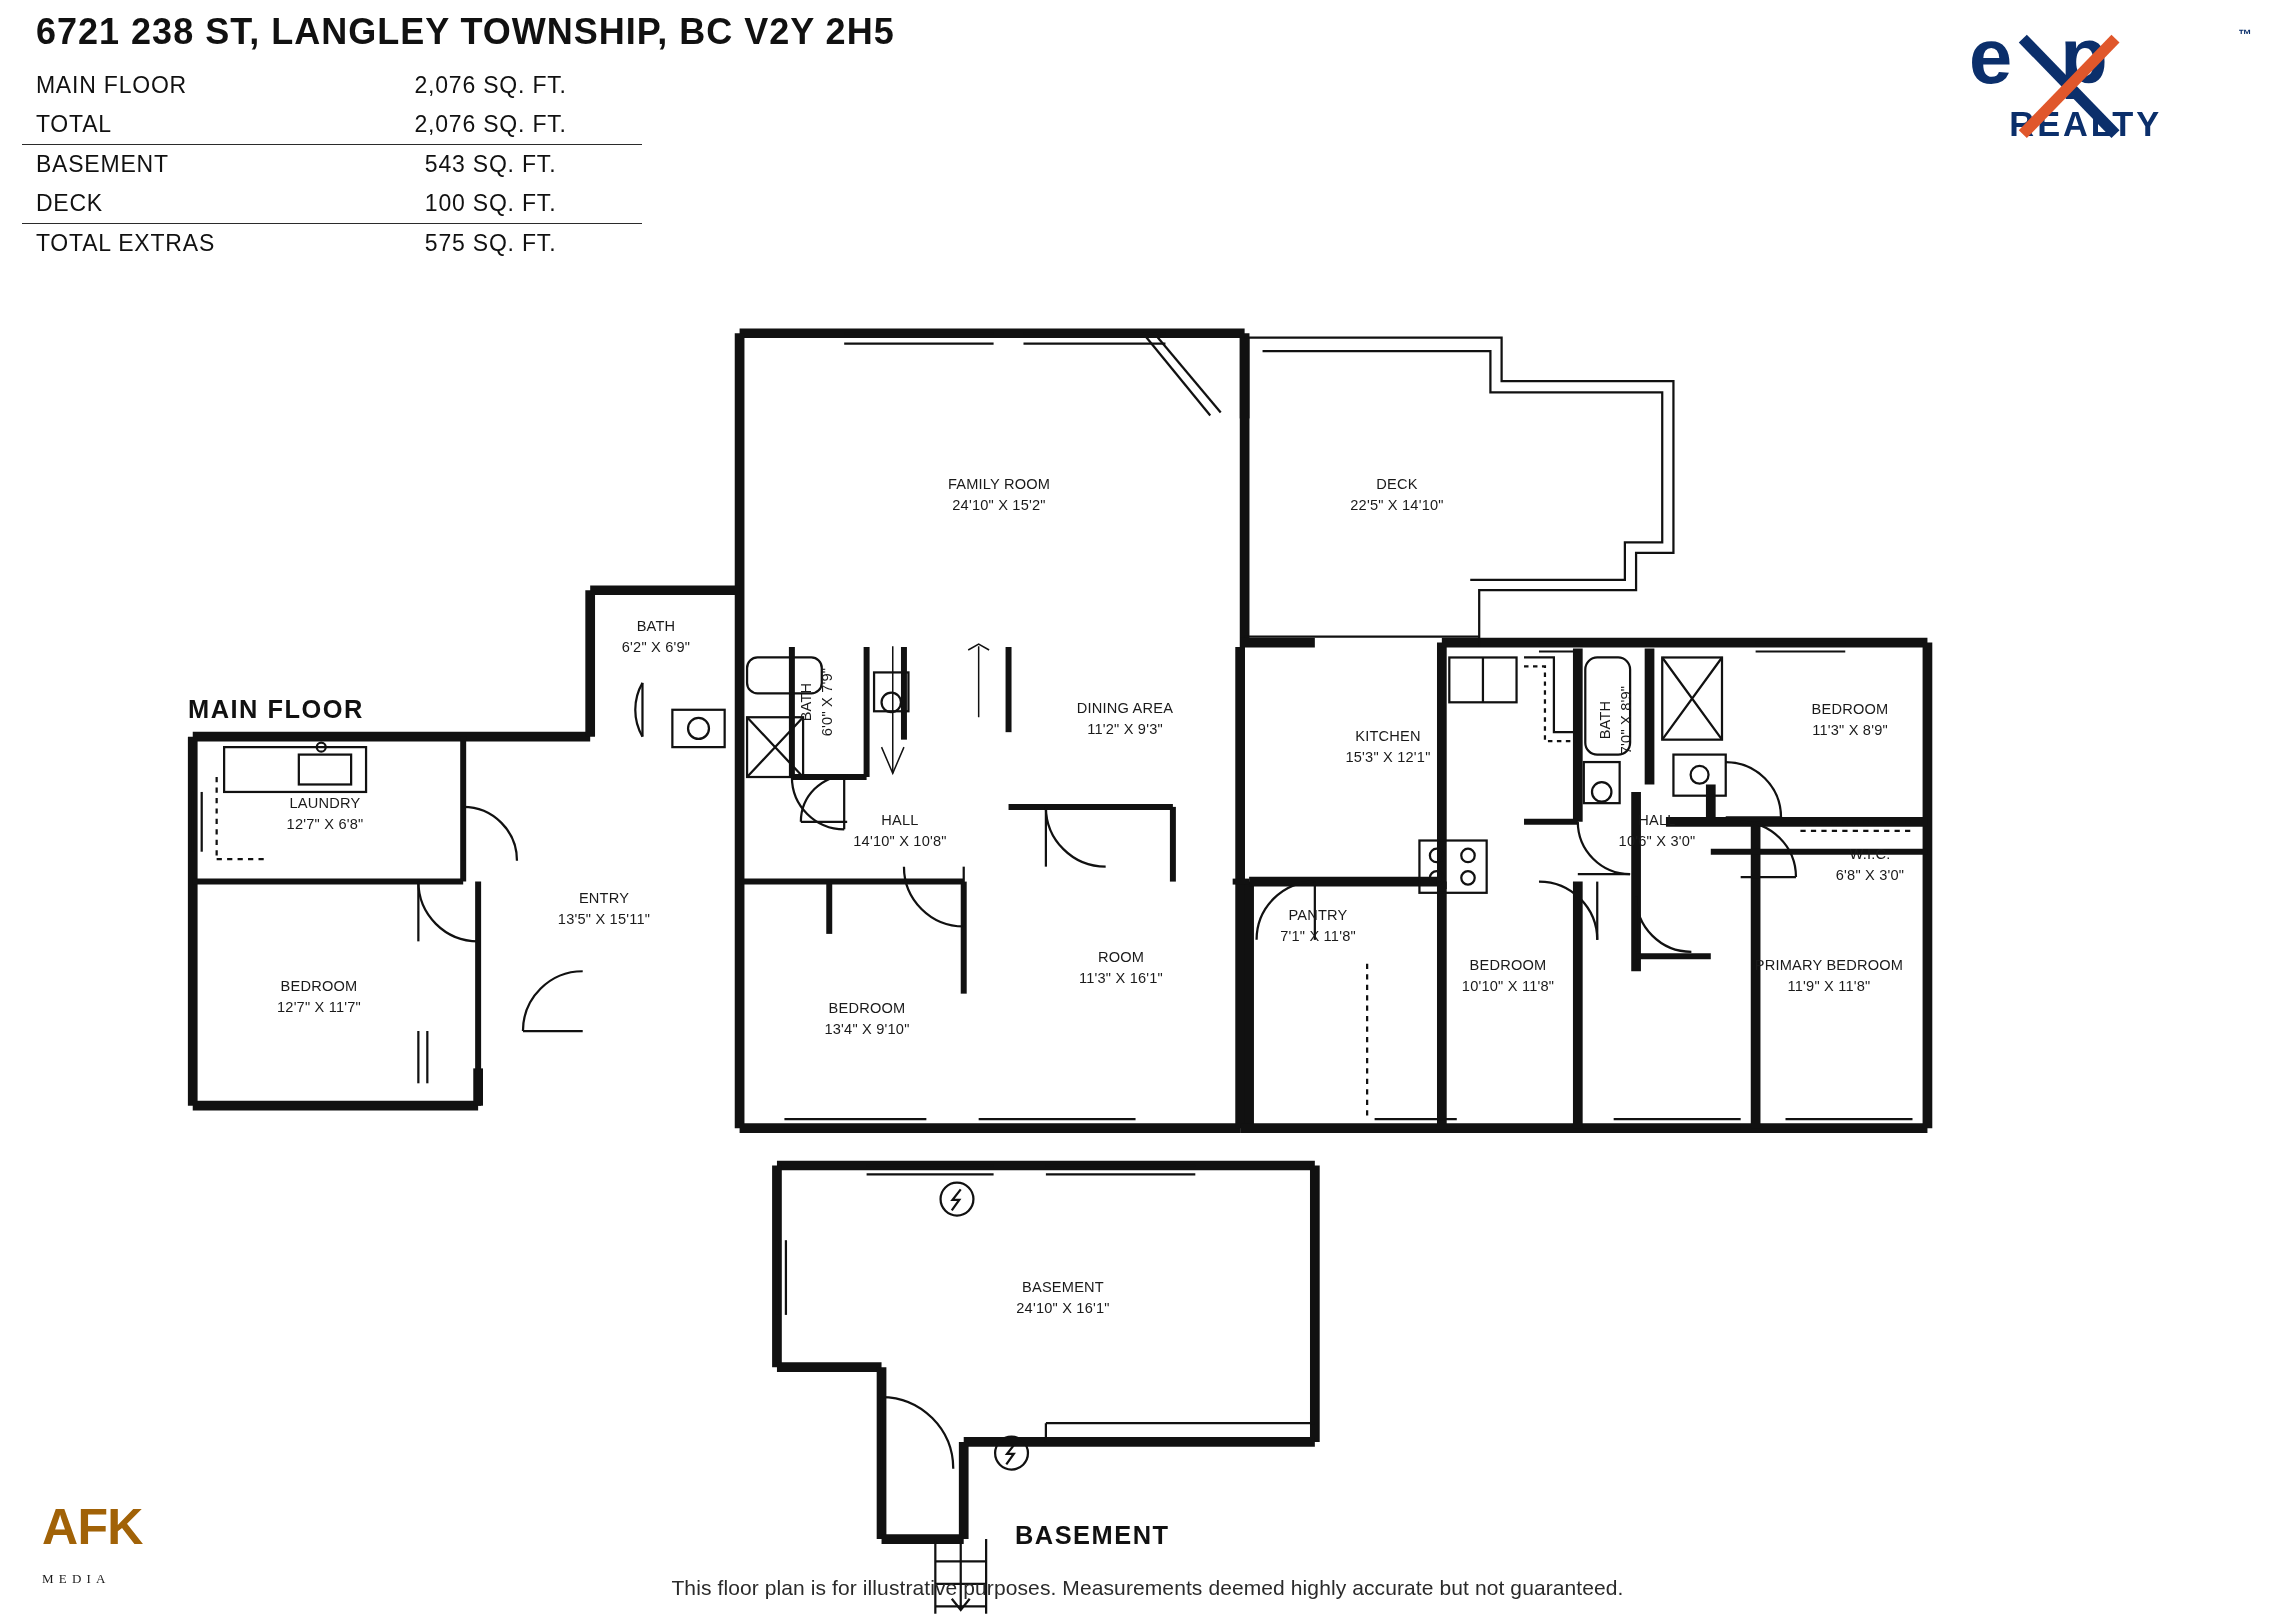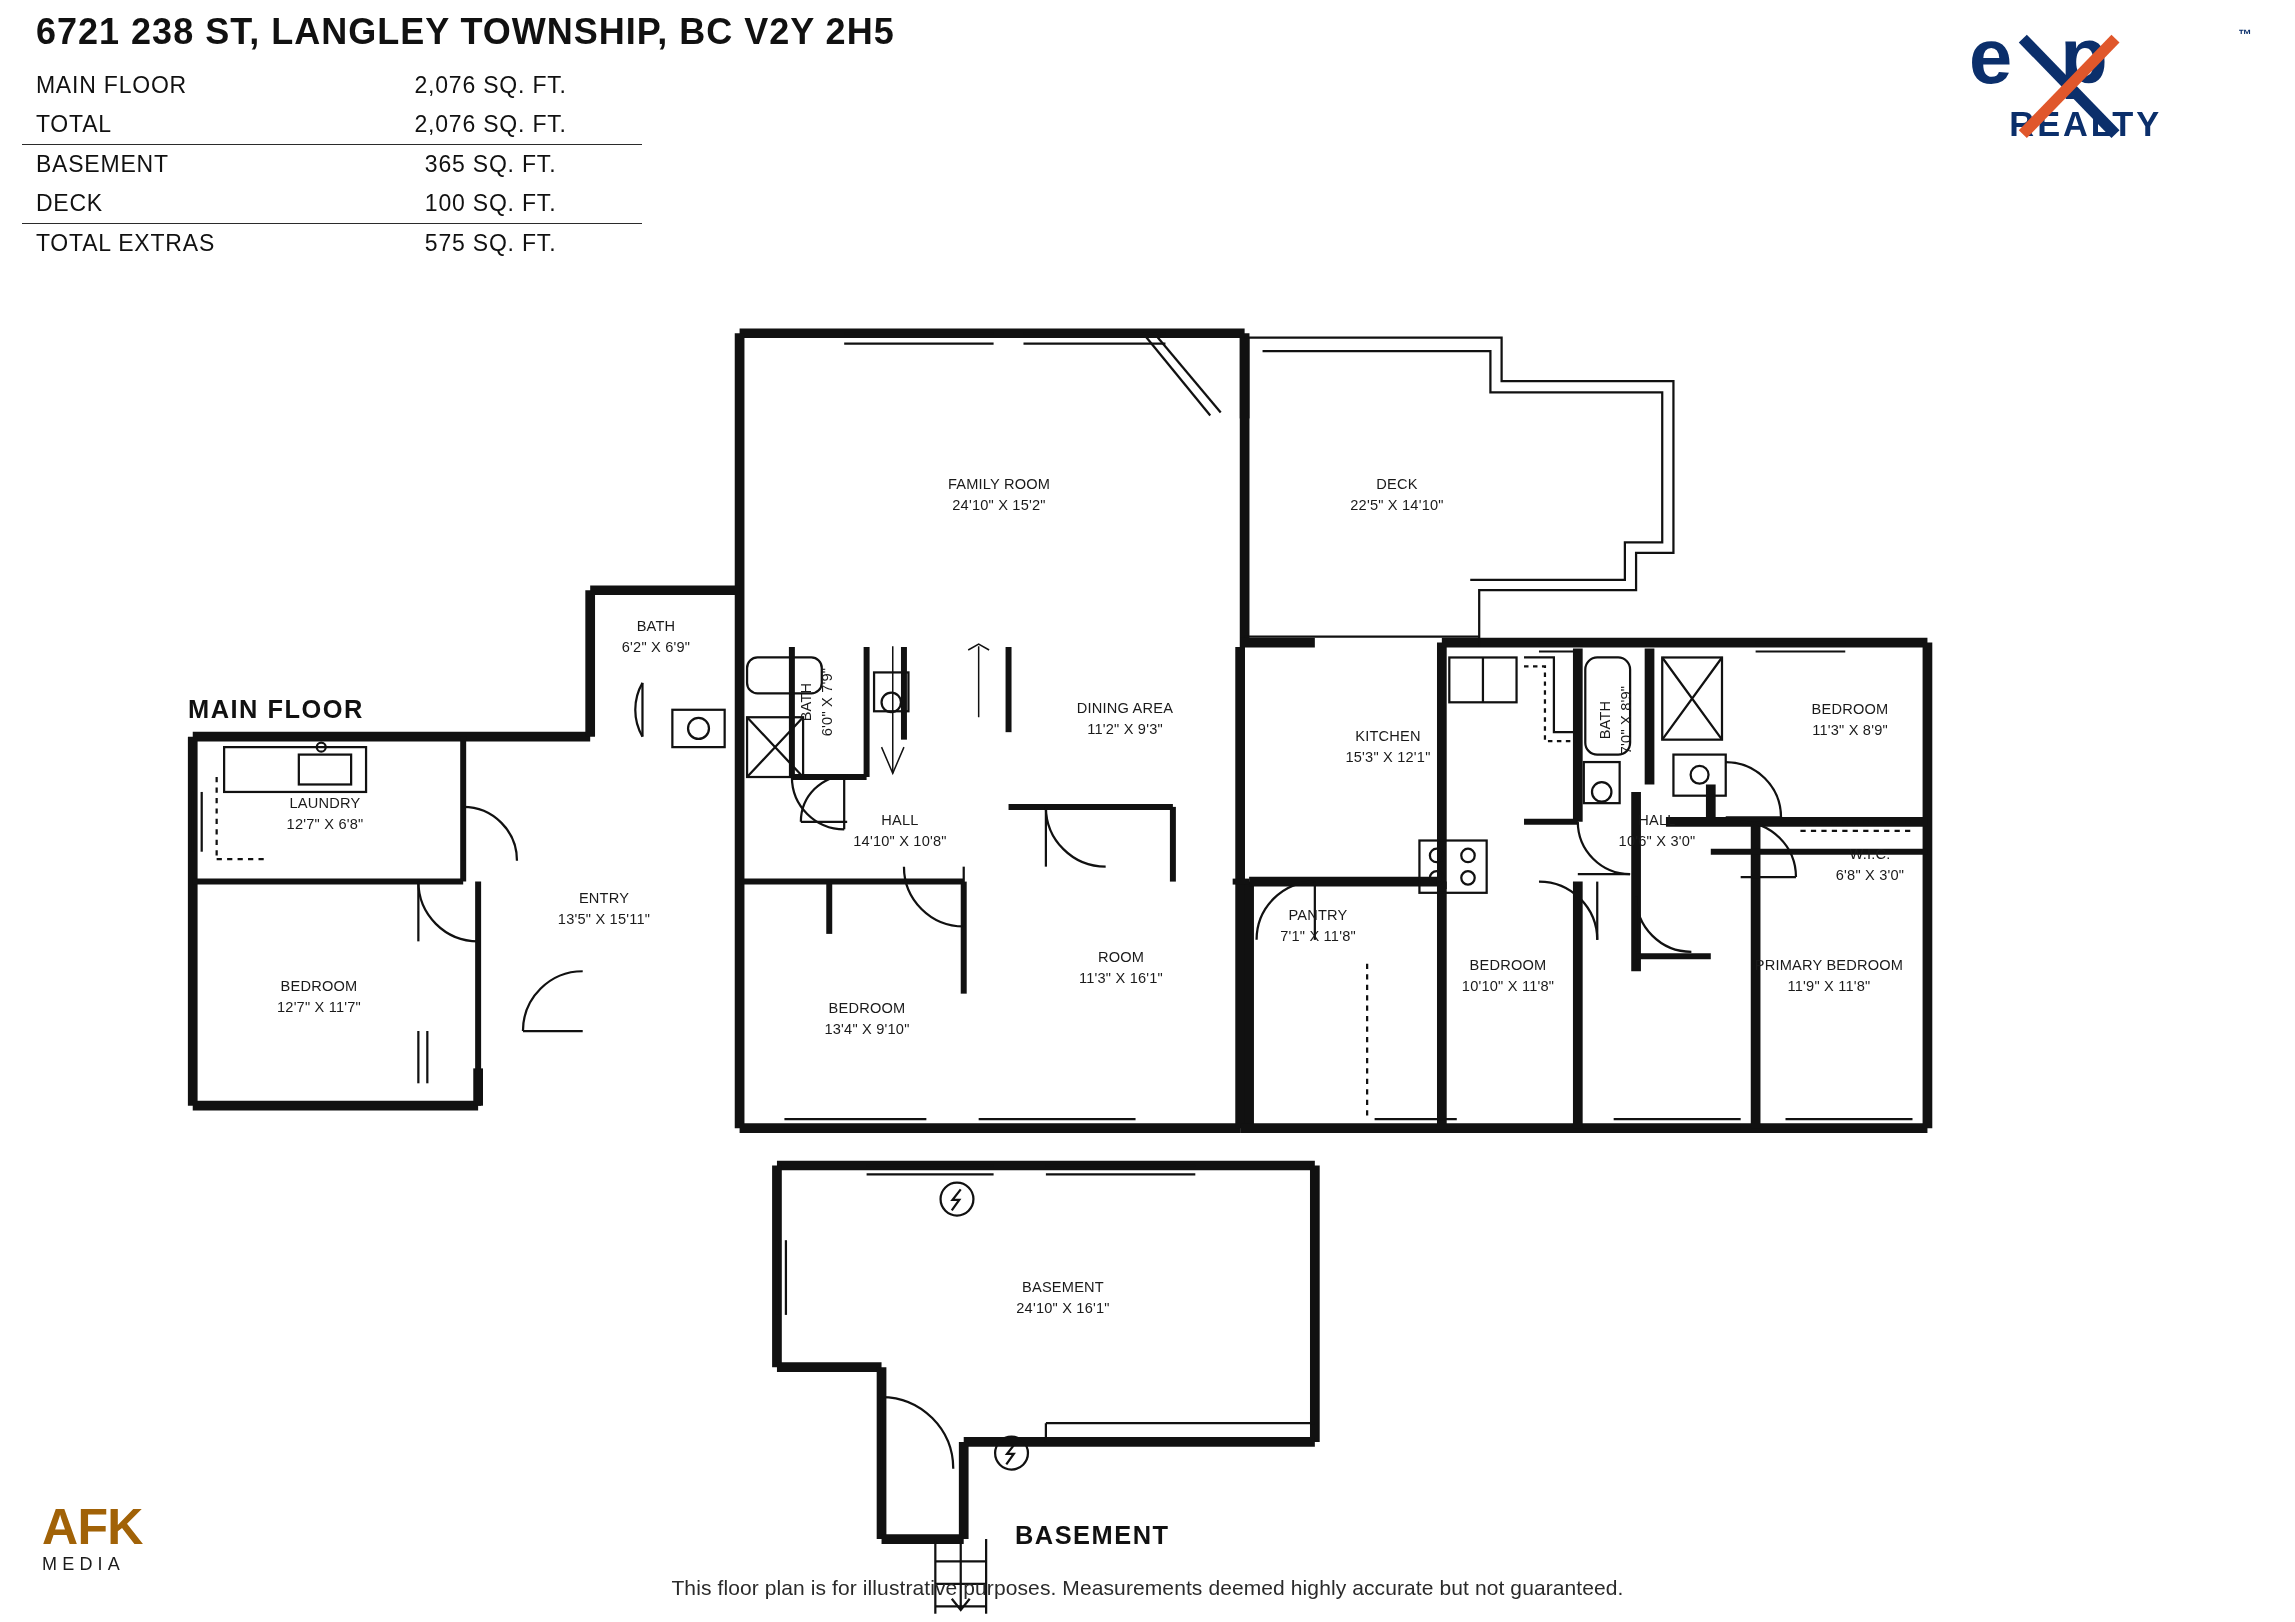--- a/index.html
+++ b/index.html
@@ -74,24 +74,25 @@
     height: 75px;
   }
   #afk-logo .afk-word {
     font-size: 50px;
     font-weight: bold;
     letter-spacing: -0.7px;
     color: #a16207;
     line-height: 1;
   }
   #afk-logo .afk-sub {
-    font-size: 18px;
+    font-size: 13px;
     letter-spacing: 5.2px;
     color: #1b1b1b;
-    margin-top: 2px;
+    margin-top: 19px;
+    font-family: Liberation Serif, serif;
   }
 
   
   #disclaimer {
     position: absolute;
     left: 0;
     right: 0;
     bottom: 22.4px;
     text-align: center;
     font-size: 21px;
@@ -147,21 +148,21 @@
     <tr class="">
       <td>MAIN FLOOR</td>
       <td class="val">2,076 SQ. FT.</td>
     </tr>
     <tr class="brdr">
       <td>TOTAL</td>
       <td class="val">2,076 SQ. FT.</td>
     </tr>
     <tr>
       <td>BASEMENT</td>
-      <td class="val">365 SQ. FT.</td>
+      <td class="val">543 SQ. FT.</td>
     </tr>
     <tr class="brdr">
       <td>DECK</td>
       <td class="val">100 SQ. FT.</td>
     </tr>
     <tr>
       <td>TOTAL EXTRAS</td>
       <td class="val">575 SQ. FT.</td>
     </tr>
   </tbody>

